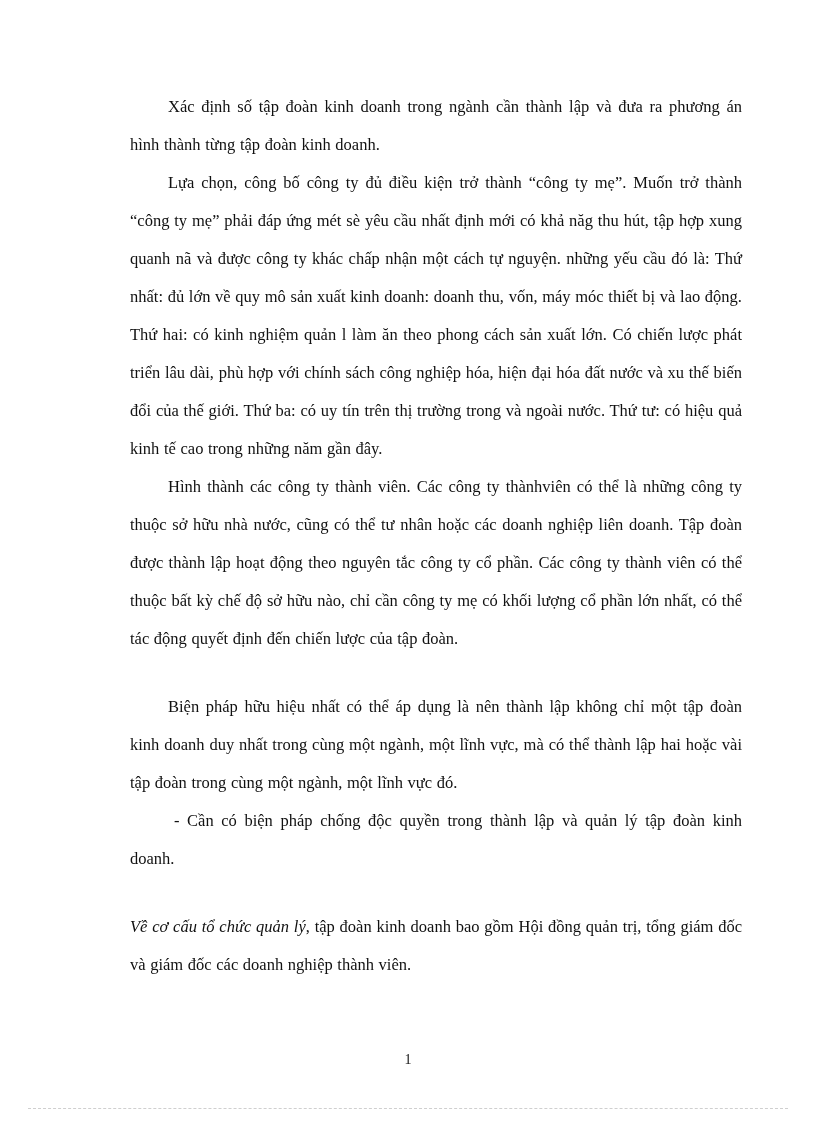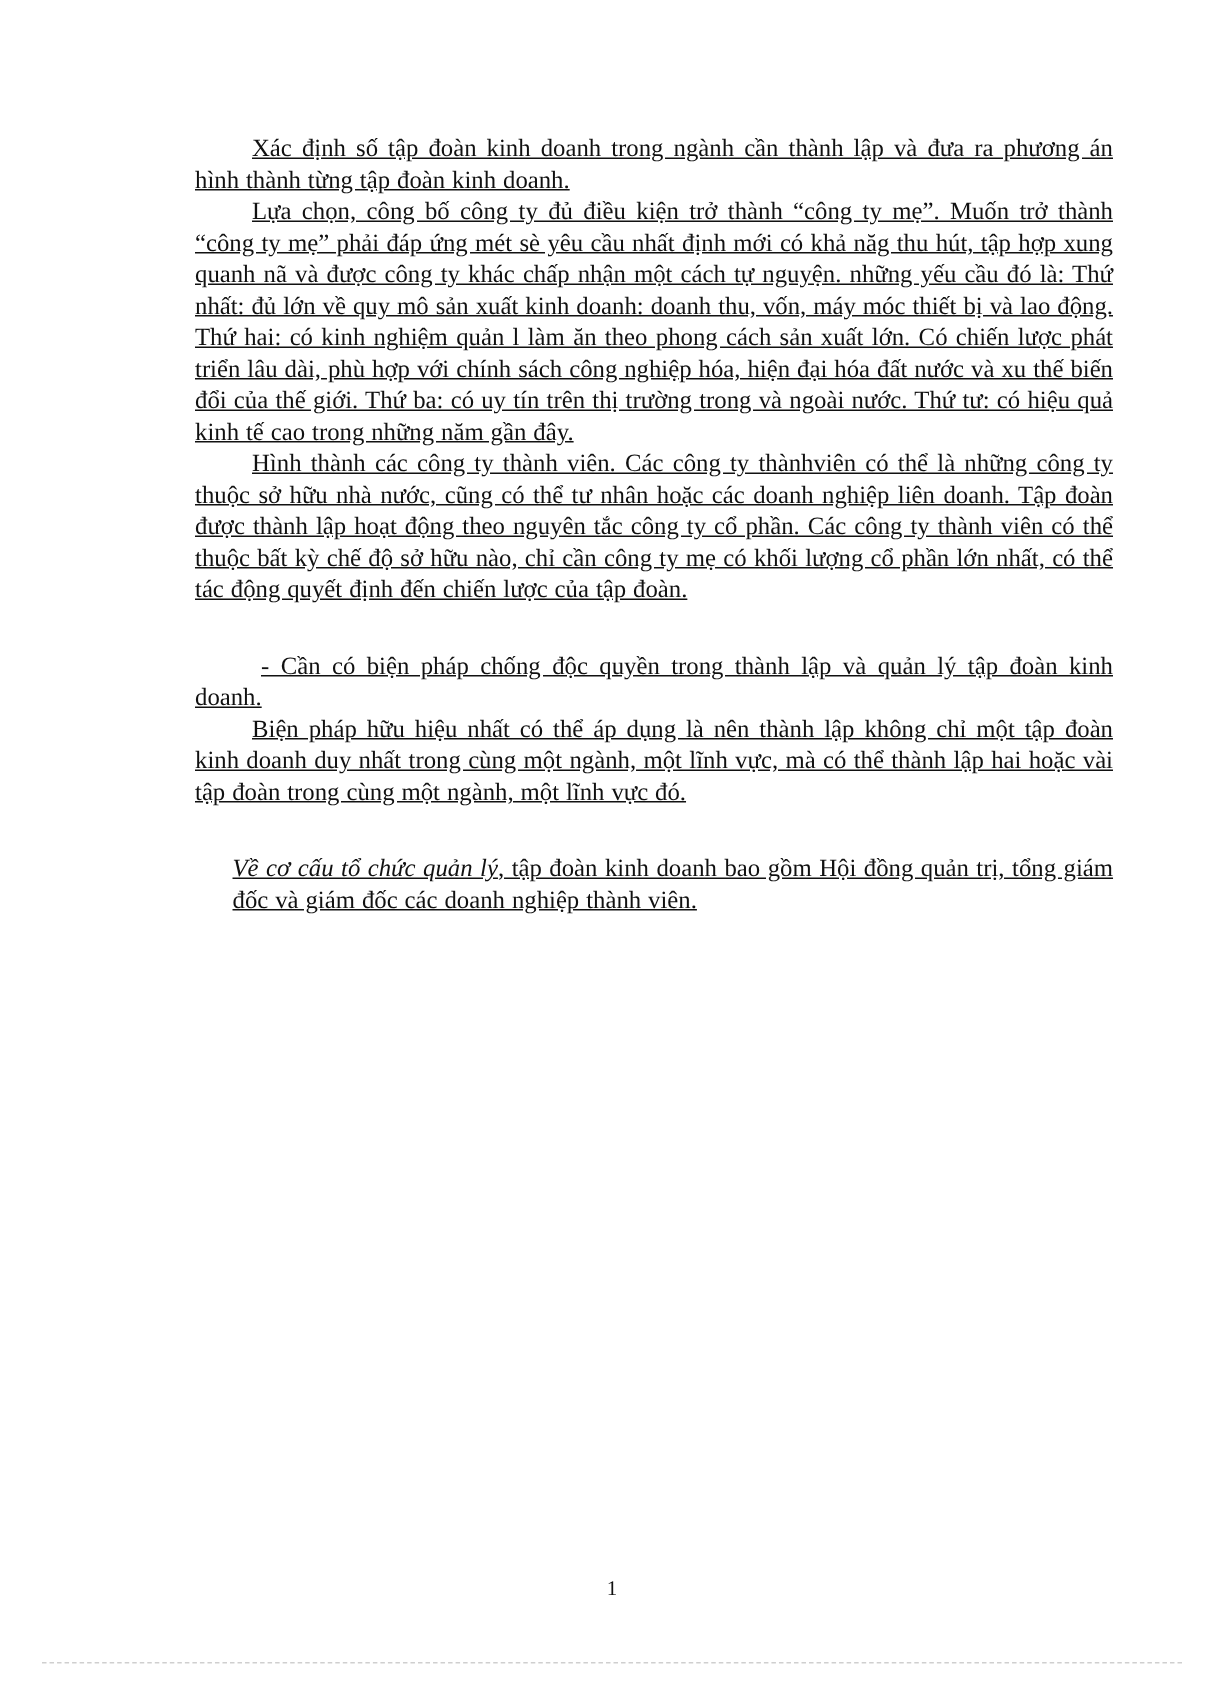--- a/index.html
+++ b/index.html
@@ -25,30 +25,28 @@
   }
   .content {
     position: absolute;
     left: 130px;
     top: 88px;
     width: 612px;
   }
   p.para {
     margin: 0 0 0 0;
     font-size: 16.5px;
-    line-height: 21px;
+    line-height: 38px;
     text-align: justify;
     text-justify: inter-word;
     text-indent: 38px;
     word-spacing: 0.5px;
-    text-decoration: underline;
   }
   p.para.noindent {
     text-indent: 0;
-    margin-left: 25px;
   }
   p.para.dash {
     text-indent: 44px;
   }
   .gap-block { height: 30px; }
   .italic-run {
     font-style: italic;
   }
   .page-number {
     position: absolute;
@@ -77,23 +75,23 @@
   <div class="content">
 
     <p class="para">Xác định số tập đoàn kinh doanh trong ngành cần thành lập và đưa ra phương án hình thành từng tập đoàn kinh doanh.</p>
 
     <p class="para">Lựa chọn, công bố công ty đủ điều kiện trở thành “công ty mẹ”. Muốn trở thành “công ty mẹ” phải đáp ứng mét sè yêu cầu nhất định mới có khả năg thu hút, tập hợp xung quanh nã và được công ty khác chấp nhận một cách tự nguyện. những yếu cầu đó là: Thứ nhất: đủ lớn về quy mô sản xuất kinh doanh: doanh thu, vốn, máy móc thiết bị và lao động. Thứ hai: có kinh nghiệm quản l làm ăn theo phong cách sản xuất lớn. Có chiến lược phát triển lâu dài, phù hợp với chính sách công nghiệp hóa, hiện đại hóa đất nước và xu thế biến đổi của thế giới. Thứ ba: có uy tín trên thị trường trong và ngoài nước. Thứ tư: có hiệu quả kinh tế cao trong những năm gần đây.</p>
 
     <p class="para">Hình thành các công ty thành viên. Các công ty thànhviên có thể là những công ty thuộc sở hữu nhà nước, cũng có thể tư nhân hoặc các doanh nghiệp liên doanh. Tập đoàn được thành lập hoạt động theo nguyên tắc công ty cổ phần. Các công ty thành viên có thể thuộc bất kỳ chế độ sở hữu nào, chỉ cần công ty mẹ có khối lượng cổ phần lớn nhất, có thể tác động quyết định đến chiến lược của tập đoàn.</p>
 
     <div class="gap-block"></div>
 
+    <p class="para">Biện pháp hữu hiệu nhất có thể áp dụng là nên thành lập không chỉ một tập đoàn kinh doanh duy nhất trong cùng một ngành, một lĩnh vực, mà có thể thành lập hai hoặc vài tập đoàn trong cùng một ngành, một lĩnh vực đó.</p>
+
     <p class="para dash">- Cần có biện pháp chống độc quyền trong thành lập và quản lý tập đoàn kinh doanh.</p>
-
-    <p class="para">Biện pháp hữu hiệu nhất có thể áp dụng là nên thành lập không chỉ một tập đoàn kinh doanh duy nhất trong cùng một ngành, một lĩnh vực, mà có thể thành lập hai hoặc vài tập đoàn trong cùng một ngành, một lĩnh vực đó.</p>
 
     <div class="gap-block"></div>
 
 
     <p class="para noindent">
       <span class="italic-run">Về cơ cấu tổ chức quản lý</span><span>, tập đoàn kinh doanh bao gồm Hội đồng quản trị, tổng giám đốc và giám đốc các doanh nghiệp thành viên.</span>
     </p>
 
   </div>
 

